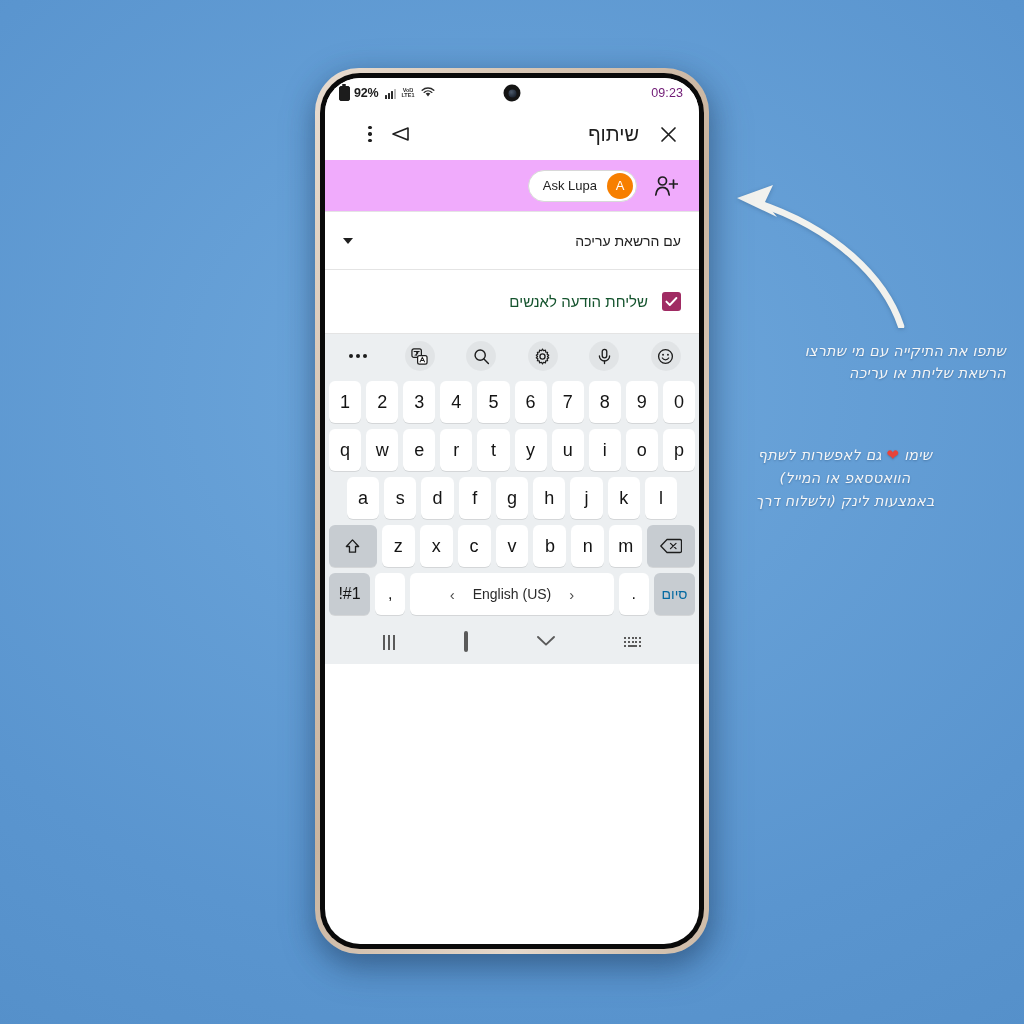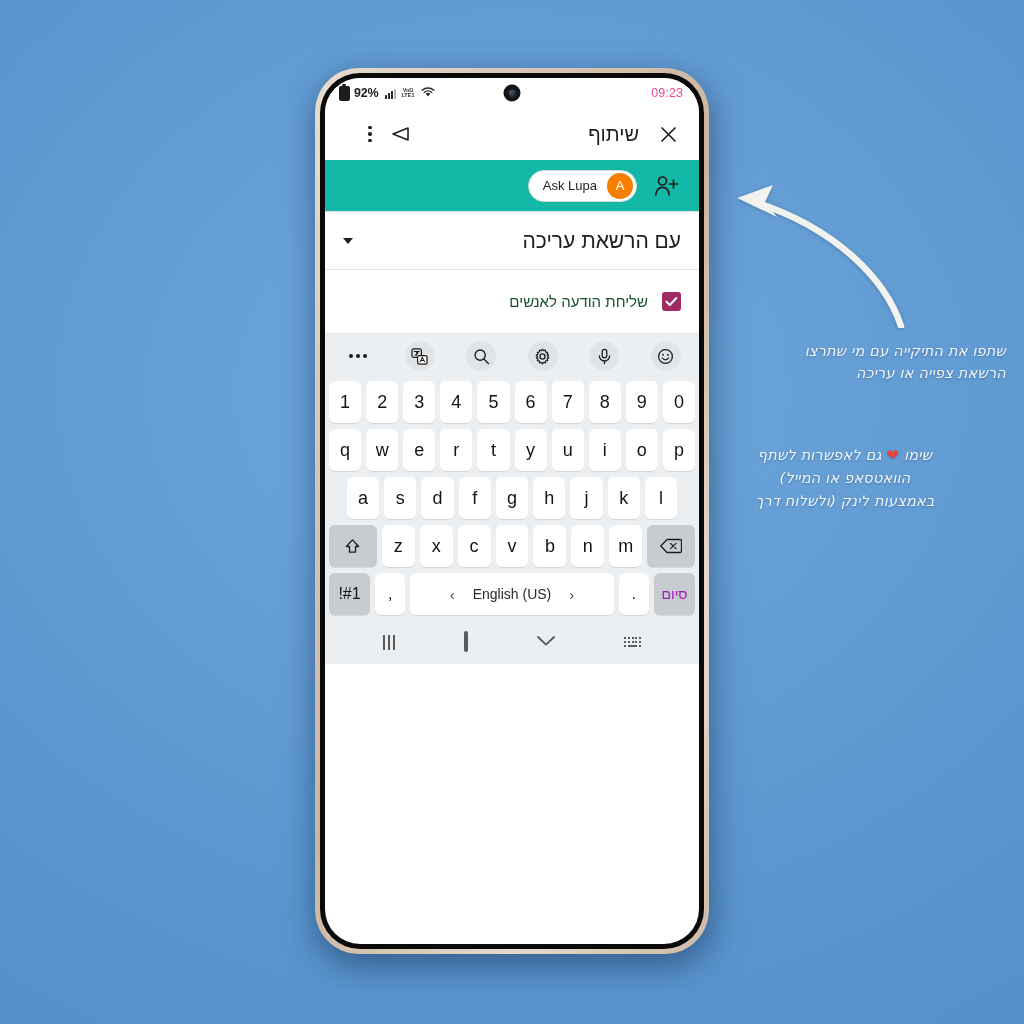--- a/index.html
+++ b/index.html
@@ -116,21 +116,21 @@
     text-align: center;
     margin-left: 1px;
   }
   .sb-wifi { margin-left: 3px; }
   .sb-time {
     position: absolute;
     right: 16px;
     top: 50%;
     transform: translateY(-50%);
     font-size: 12.5px;
-    color: #ec4899;
+    color: #701a75;
     letter-spacing: .1px;
   }
   .punchhole {
     position: absolute;
     left: 50%;
     top: 50%;
     transform: translate(-50%,-50%);
     width: 17px; height: 17px;
     border-radius: 50%;
     background: #141414;
@@ -169,21 +169,21 @@
 
   
   .actionrow {
     flex: 0 0 52px;
     display: flex;
     align-items: center;
     justify-content: flex-start;
     direction: rtl;
     padding: 0 18px 0 14px;
     box-sizing: border-box;
-    background: #14b8a6;
+    background: #f0abfc;
     border-bottom: 1px solid #e4e4e4;
   }
   .chip {
     display: flex;
     align-items: center;
     gap: 10px;
     height: 32px;
     border: 1px solid #d8d8d8;
     border-radius: 18px;
     padding: 0 3px 0 14px;
@@ -205,21 +205,21 @@
   .row {
     direction: rtl;
     display: flex;
     align-items: center;
     padding: 0 18px 0 18px;
     box-sizing: border-box;
     background: #fff;
     border-bottom: 1px solid #e4e4e4;
   }
   .row-perm { flex: 0 0 58px; justify-content: space-between; }
-  .row-perm-label { font-size: 21px; color: #202020; }
+  .row-perm-label { font-size: 14px; color: #202020; }
   .caret {
     width: 0; height: 0;
     border-left: 5.5px solid transparent;
     border-right: 5.5px solid transparent;
     border-top: 6.5px solid #1f1f1f;
   }
   .row-check { flex: 0 0 64px; justify-content: flex-start; gap: 14px; }
   .checkbox {
     width: 19px; height: 19px;
     border-radius: 3px;
@@ -286,21 +286,21 @@
   .key.fn { background: #c7ccd1; }
   .key.wide { flex: 1.45 1 0; }
   .kb-row.letters2 { padding-left: 22px; padding-right: 22px; }
   .key.spacebar {
     flex: 5.2 1 0;
     gap: 18px;
     font-size: 14px;
     color: #2a2a2a;
   }
   .key.small { flex: .78 1 0; font-size: 16px; }
-  .key.done { background: #c7ccd1; color: #a21caf; font-size: 14px; flex: 1.05 1 0;}
+  .key.done { background: #c7ccd1; color: #0369a1; font-size: 14px; flex: 1.05 1 0;}
   .key.sym { font-size: 16px; flex: 1.05 1 0;}
   .arrow-g { color: #4a4a4a; font-size: 15px; }
 
   
   .navbar {
     flex: 0 0 44px;
     background: #eceff1;
     display: flex;
     align-items: center;
     justify-content: space-around;
@@ -583,21 +583,21 @@
           </span>
         </span>
       </div>
 
     </div>
   </div>
 </div>
 
 <div class="annot" id="annot-1">
   <div>שתפו את התיקייה עם מי שתרצו</div>
-  <div>הרשאת צפייה או עריכה</div>
+  <div>הרשאת שליחת או עריכה</div>
 </div>
 
 <div class="annot" id="annot-2">
   <div>
     <span>שימו</span>
     <span class="heart">❤</span>
     <span>גם לאפשרות לשתף</span>
   </div>
   <div>הוואטסאפ או המייל)</div>
   <div>באמצעות לינק (ולשלוח דרך</div>

